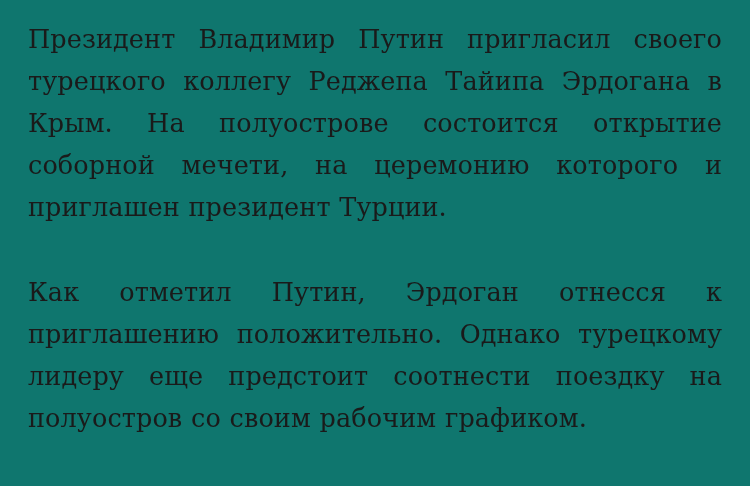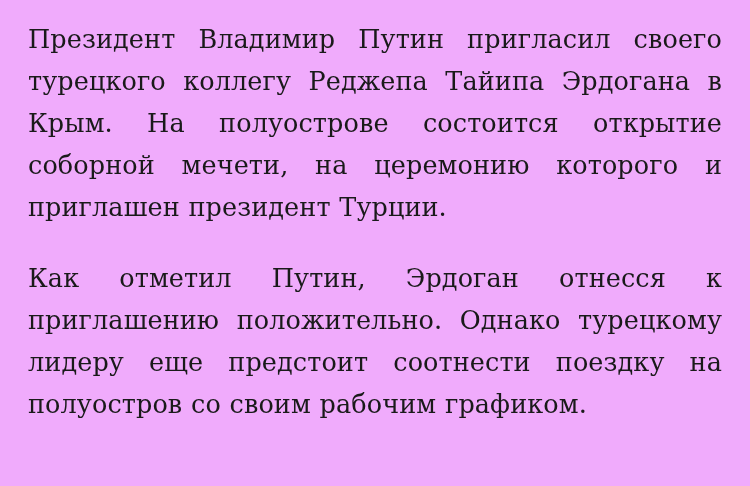--- a/index.html
+++ b/index.html
@@ -11,36 +11,36 @@
     width: 750px;
     height: 486px;
     overflow: hidden;
     font-family: "DejaVu Serif", "Liberation Serif", serif;
   }
   .article {
     box-sizing: border-box;
     width: 750px;
     height: 486px;
     padding: 18px 28px 0 28px;
-    background: #f0abfc;
+    background: #0f766e;
   }
   .para {
     color: #1a1a1a;
     font-size: 25.5px;
     line-height: 42px;
     text-align: justify;
     text-align-last: left;
     letter-spacing: 0.1px;
     margin: 0;
     word-spacing: 0.5px;
     -webkit-hyphens: manual;
     hyphens: manual;
   }
   .para + .para {
-    margin-top: 29px;
+    margin-top: 43px;
   }
 </style>
 </head>
 <body>
 
 <div class="article">
   <p class="para">Президент Владимир Путин пригласил своего турецкого коллегу Реджепа Тайипа Эрдогана в Крым. На полуострове состоится открытие соборной мечети, на церемонию которого и приглашен президент Турции.</p>
   <p class="para">Как отметил Путин, Эрдоган отнесся к приглашению положительно. Однако турецкому лидеру еще предстоит соотнести поездку на полуостров со своим рабочим графиком.</p>
 </div>
 

